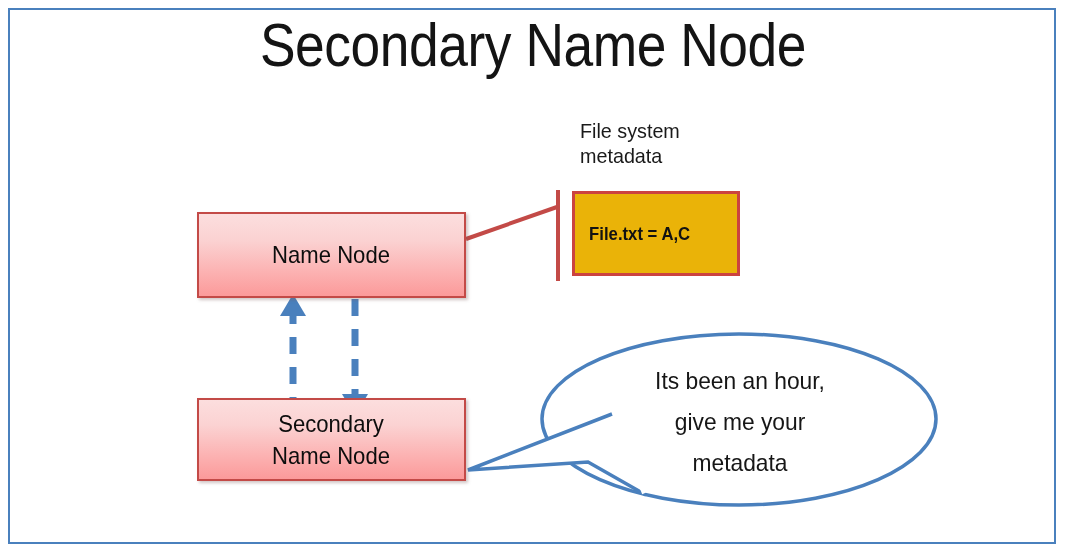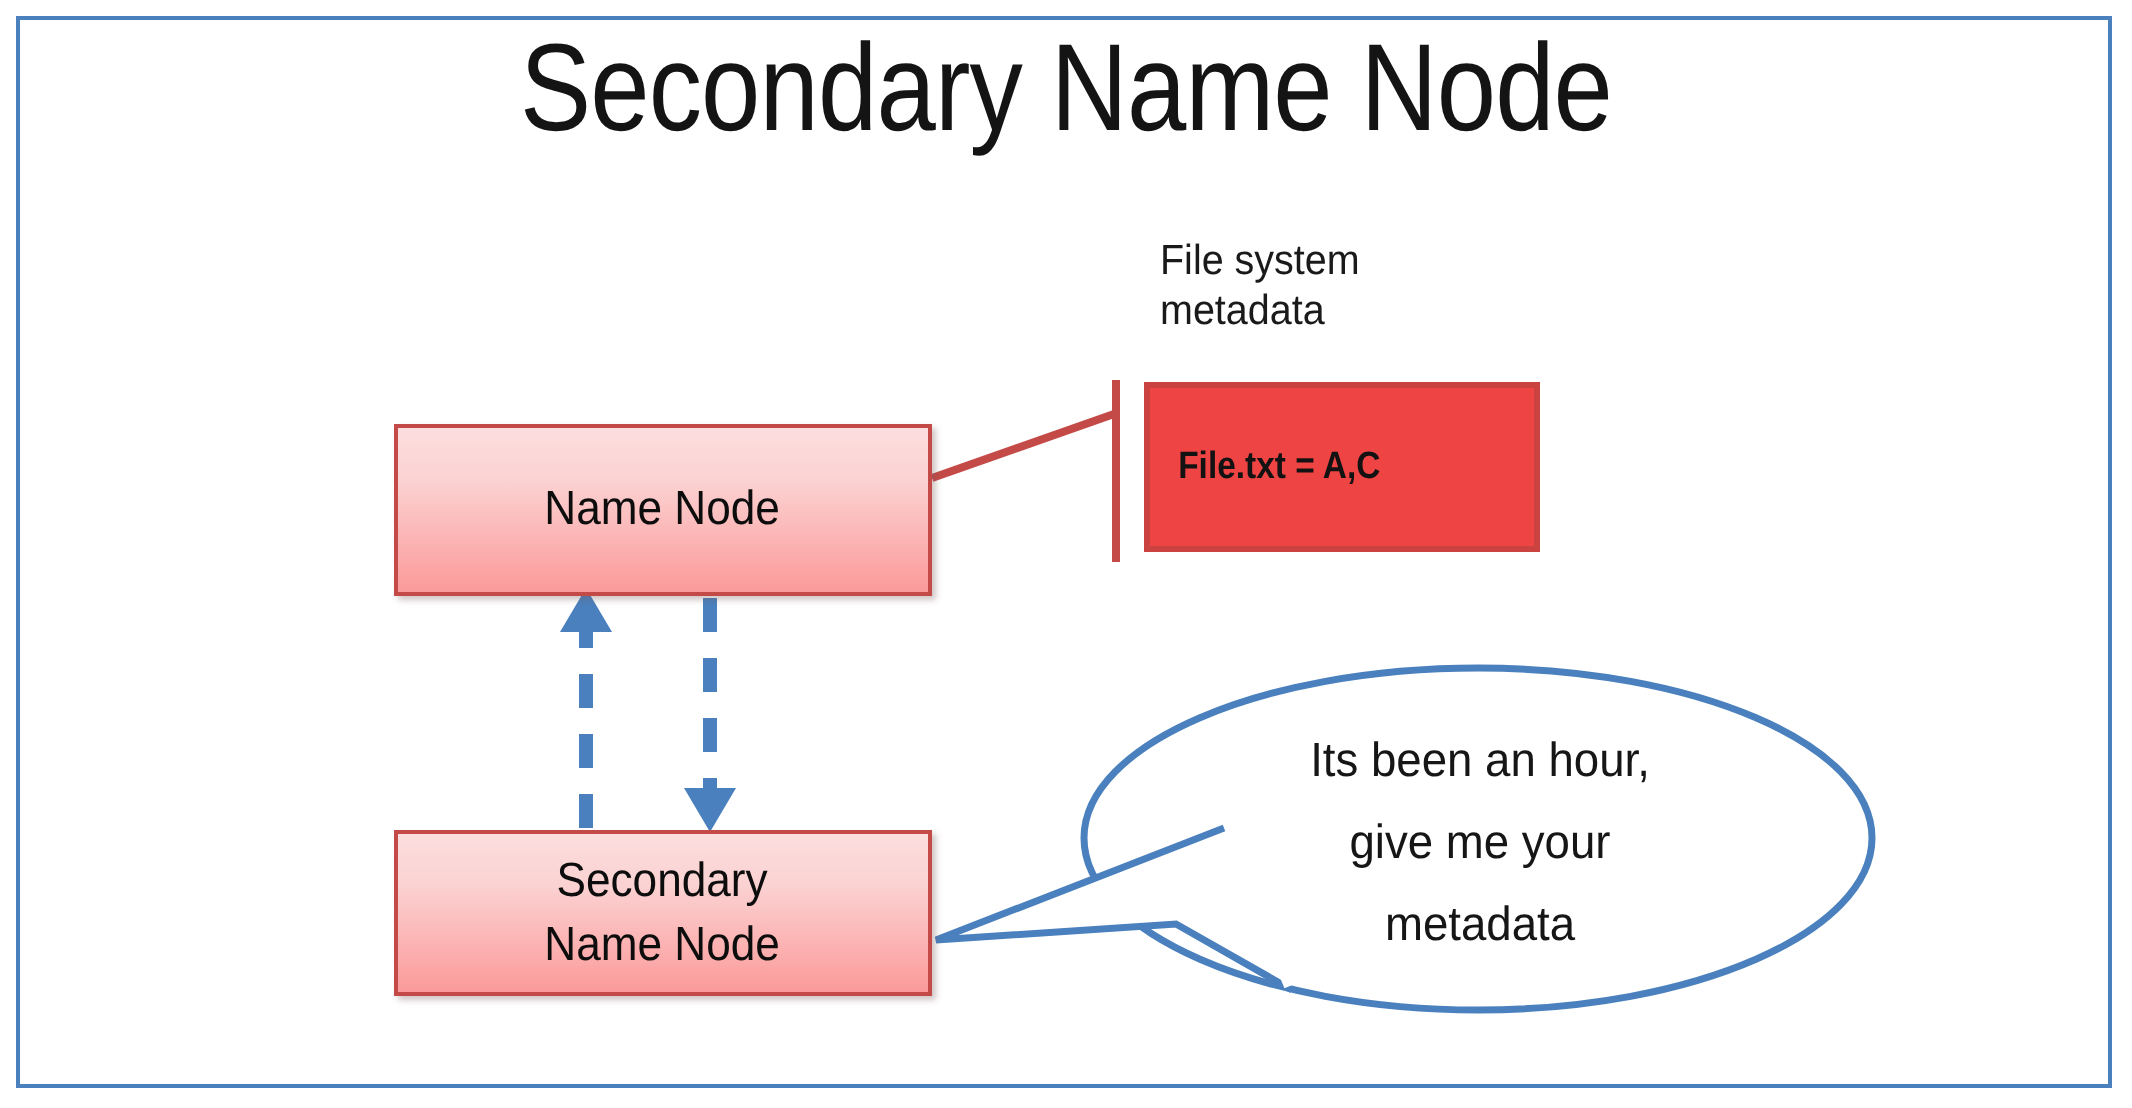--- a/index.html
+++ b/index.html
@@ -76,21 +76,21 @@
     transform: scaleX(0.92);
   }
   #name-node {
     left: 197px;
     top: 212px;
     width: 269px;
     height: 86px;
   }
   #secondary-name-node {
     left: 197px;
-    top: 415px;
+    top: 398px;
     width: 269px;
     height: 83px;
   }
   
   #fs-meta-caption {
     position: absolute;
     left: 580px;
     top: 118px;
     width: 220px;
     font-family: "Liberation Sans", sans-serif;
@@ -98,25 +98,25 @@
     line-height: 25px;
     color: #1a1a1a;
     transform: scaleX(0.94);
     transform-origin: 0 0;
   }
   
   #metadata-box {
     position: absolute;
     left: 572px;
     top: 191px;
-    width: 198px;
+    width: 168px;
     height: 85px;
     box-sizing: border-box;
     border: 3px solid #cb4340;
-    background: #ef4444;
+    background: #eab308;
     display: flex;
     align-items: center;
   }
   #metadata-box .mval {
     font-family: "Liberation Sans", sans-serif;
     font-weight: bold;
     font-size: 19px;
     color: #121212;
     padding-left: 16px;
     transform: scaleX(0.88);

